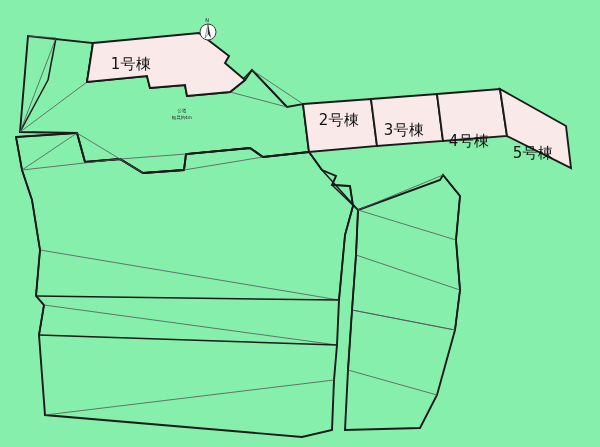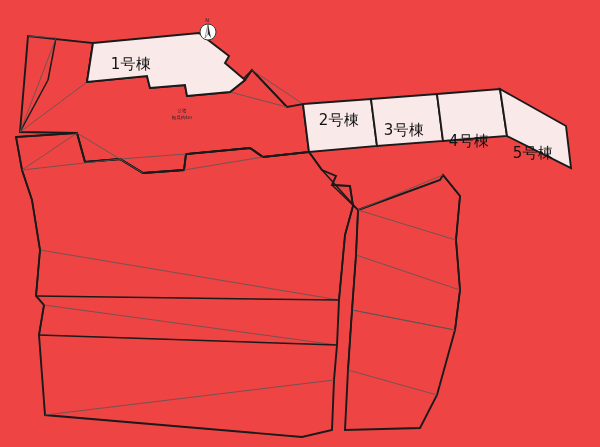--- a/index.html
+++ b/index.html
@@ -10,21 +10,21 @@
   body {
     width: 600px;
     height: 447px;
     overflow: hidden;
     font-family: "DejaVu Sans", "Liberation Sans", sans-serif;
   }
   #site-plan {
     position: relative;
     width: 600px;
     height: 447px;
-    background: #ef4444;
+    background: #86efac;
   }
   #plan-svg {
     display: block;
     width: 600px;
     height: 447px;
   }
   .boundary-outer {
     fill: none;
     stroke: #1a1a1a;
     stroke-width: 1.9;

